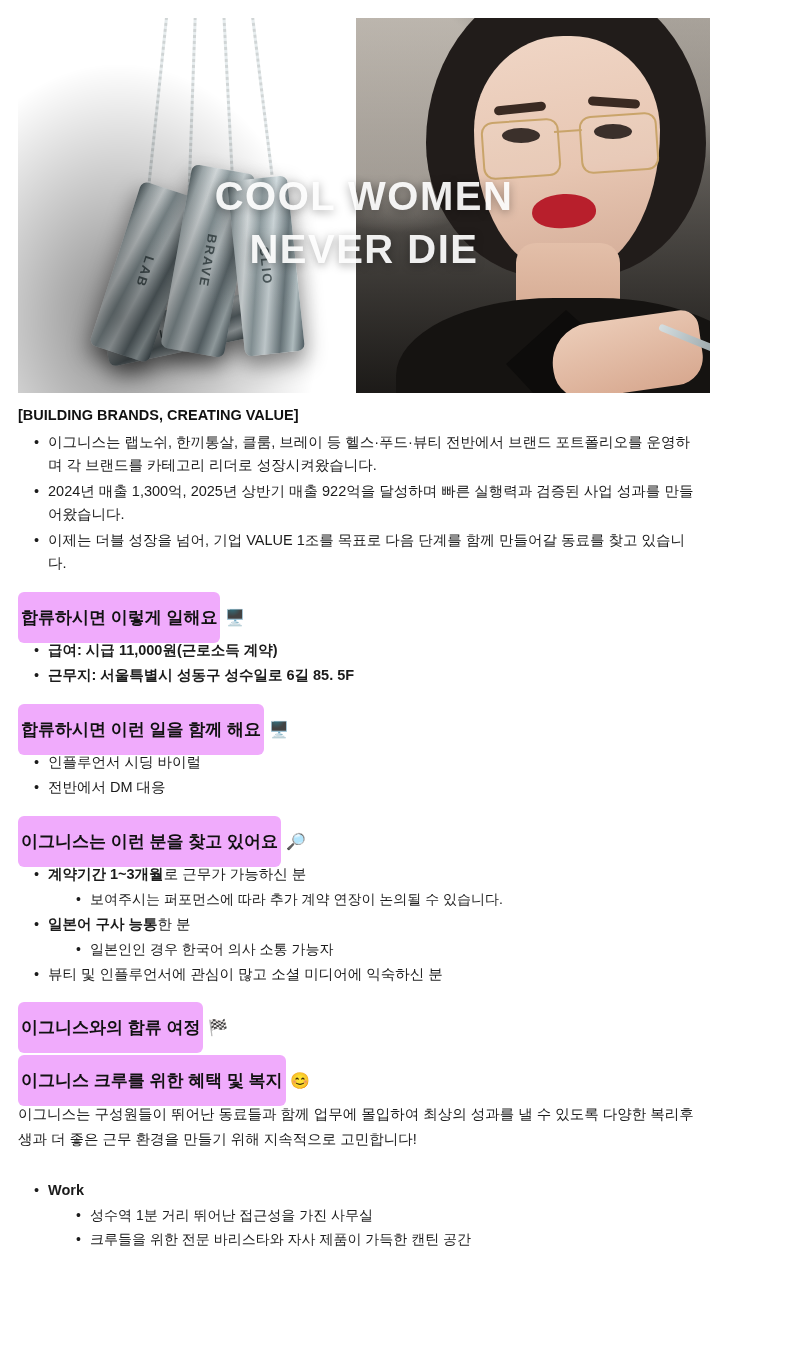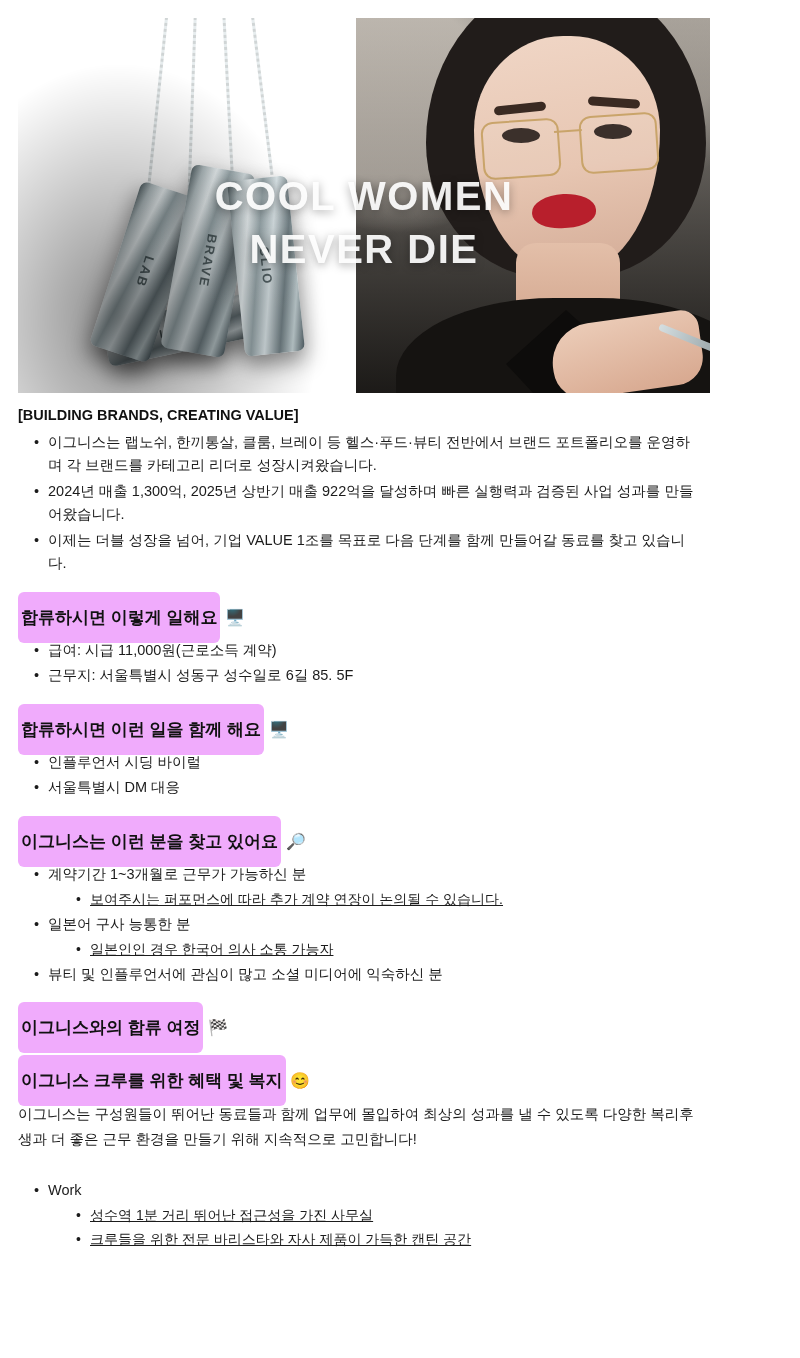--- a/index.html
+++ b/index.html
@@ -247,21 +247,20 @@
     content: "•";
     position: absolute;
     left: 8px;
     top: 0;
     color: #1b1b1b;
   }
   ul.bul ul.sub {
     list-style: none;
     margin: 2px 0 2px 0;
     padding: 0 0 0 22px;
-    text-decoration: underline;
   }
   ul.bul ul.sub > li {
     position: relative;
     padding-left: 20px;
     font-size: 14px;
     line-height: 1.6;
     margin: 1px 0;
   }
   ul.bul ul.sub > li::before {
     content: "•";
@@ -280,21 +279,21 @@
   .hl-head .mark {
     background: #f0abfc;
     padding: 16px 3px;
     border-radius: 6px;
     box-decoration-break: clone;
   }
   .hl-head .emo {
     margin-left: 5px;
     font-size: 16px;
   }
-  .bold { font-weight: 400; }
+  .bold { font-weight: 700; }
   .para {
     font-size: 14.5px;
     line-height: 1.75;
     margin: 6px 12px 0 0;
     color: #1b1b1b;
   }
   .spacer-md { height: 18px; }
 </style>
 </head>
 <body>
@@ -363,21 +362,21 @@
     <ul class="bul">
       <li><span class="bold">급여: 시급 11,000원(근로소득 계약)</span></li>
       <li><span class="bold">근무지: 서울특별시 성동구 성수일로 6길 85. 5F</span></li>
     </ul>
 
     <div class="hl-head">
       <span class="mark">합류하시면 이런 일을 함께 해요</span><span class="emo">🖥️</span>
     </div>
     <ul class="bul">
       <li>인플루언서 시딩 바이럴</li>
-      <li>서울특별시 DM 대응</li>
+      <li>전반에서 DM 대응</li>
     </ul>
 
     <div class="hl-head">
       <span class="mark">이그니스는 이런 분을 찾고 있어요</span><span class="emo">🔎</span>
     </div>
     <ul class="bul">
       <li>
         <span class="bold">계약기간 1~3개월</span><span>로 근무가 가능하신 분</span>
         <ul class="sub">
           <li>보여주시는 퍼포먼스에 따라 추가 계약 연장이 논의될 수 있습니다.</li>

